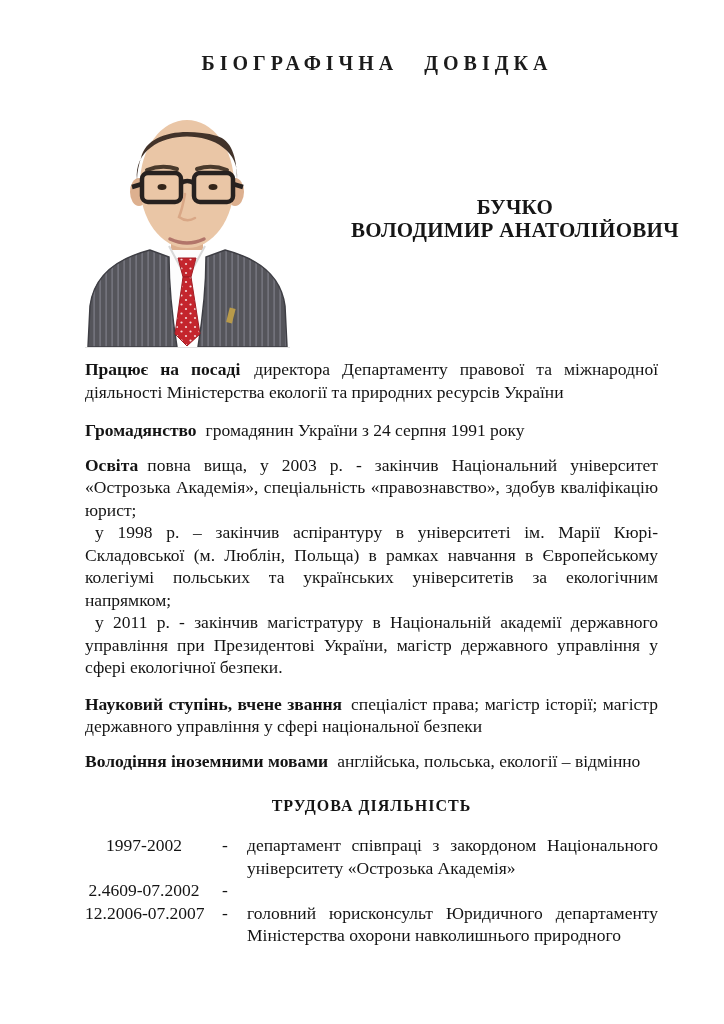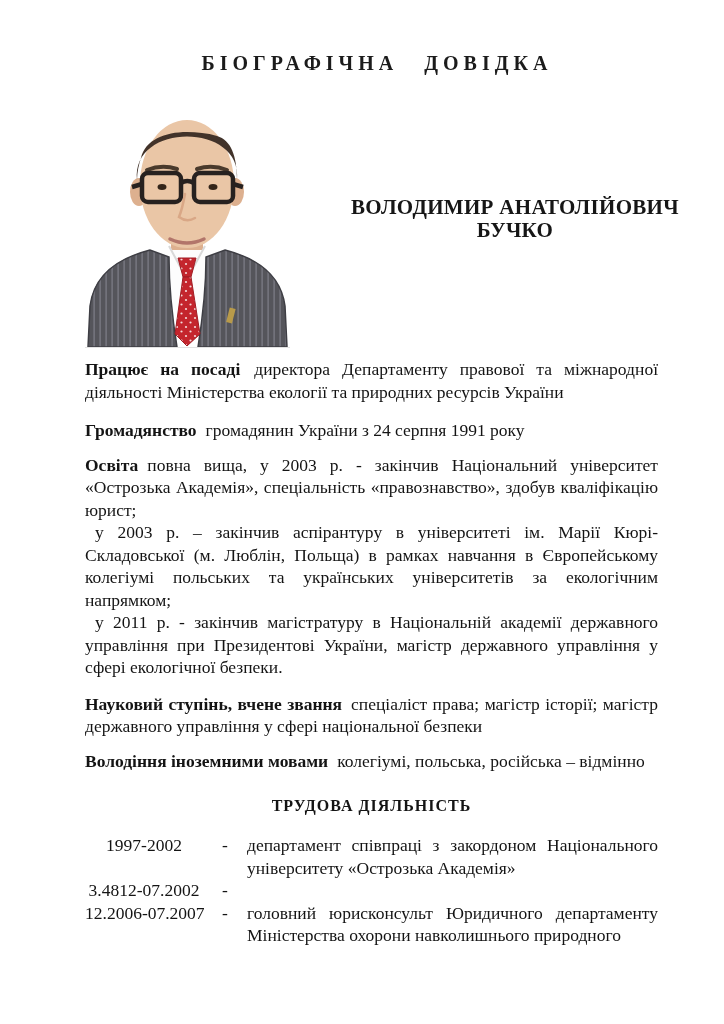--- a/index.html
+++ b/index.html
@@ -99,49 +99,49 @@
       <path d="M202,247 L200,206 C196,176 175,159 140,150 L121,157 C121,195 117,222 113,247 Z" fill="url(#ps)" stroke="#3e3e44" stroke-width="1.5"></path>
 
       <polygon points="93,158 111,158 106,177 98,177" fill="url(#tiep)" stroke="#a01d24" stroke-width="1"></polygon>
       <polygon points="98,177 106,177 115,234 102,246 90,234" fill="url(#tiep)" stroke="#a01d24" stroke-width="1"></polygon>
 
       <rect x="143" y="208" width="6" height="15" transform="rotate(14 146 215)" fill="#b89a4a"></rect>
     </svg>
   </div>
 
   <div class="name-block">
+    <div>БУЧКО</div>
     <div>ВОЛОДИМИР АНАТОЛІЙОВИЧ</div>
-    <div>БУЧКО</div>
   </div>
 
   <div class="body-text">
 
     <p class="p-position"><strong class="lbl lbl-wide">Працює на посаді</strong><span>директора Департаменту правової та міжнародної діяльності Міністерства екології та природних ресурсів України</span></p>
 
     <p class="p-citizen"><strong class="lbl">Громадянство</strong><span>громадянин України з 24 серпня 1991 року</span></p>
 
 
     <p class="p-edu-first"><strong class="lbl">Освіта</strong><span>повна вища, у 2003 р. - закінчив Національний університет «Острозька Академія», спеціальність «правознавство», здобув кваліфікацію юрист;</span></p>
-    <p class="edu-sub">у 2003 р. – закінчив аспірантуру в університеті ім. Марії Кюрі-Складовської (м. Люблін, Польща) в рамках навчання в Європейському колегіумі польських та українських університетів за екологічним напрямком;</p>
+    <p class="edu-sub">у 1998 р. – закінчив аспірантуру в університеті ім. Марії Кюрі-Складовської (м. Люблін, Польща) в рамках навчання в Європейському колегіумі польських та українських університетів за екологічним напрямком;</p>
     <p class="edu-sub edu-end">у 2011 р. - закінчив магістратуру в Національній академії державного управління при Президентові України, магістр державного управління у сфері екологічної безпеки.</p>
 
     <p class="p-degree"><strong class="lbl">Науковий ступінь, вчене звання</strong><span>спеціаліст права; магістр історії; магістр державного управління у сфері національної безпеки</span></p>
 
-    <p><strong class="lbl">Володіння іноземними мовами</strong><span>колегіумі, польська, російська – відмінно</span></p>
+    <p><strong class="lbl">Володіння іноземними мовами</strong><span>англійська, польська, екології – відмінно</span></p>
 
     <p class="work-heading">ТРУДОВА ДІЯЛЬНІСТЬ</p>
 
     <div class="work-row">
       <div class="work-period">1997-2002</div>
       <div class="work-dash">-</div>
       <div class="work-desc">департамент співпраці з закордоном Національного університету «Острозька Академія»</div>
     </div>
 
     <div class="work-row">
-      <div class="work-period">3.4812-07.2002</div>
+      <div class="work-period">2.4609-07.2002</div>
       <div class="work-dash">-</div>
     </div>
 
     <div class="work-row">
       <div class="work-period">12.2006-07.2007</div>
       <div class="work-dash">-</div>
       <div class="work-desc">головний юрисконсульт Юридичного департаменту Міністерства охорони навколишнього природного</div>
     </div>
 
   </div>

